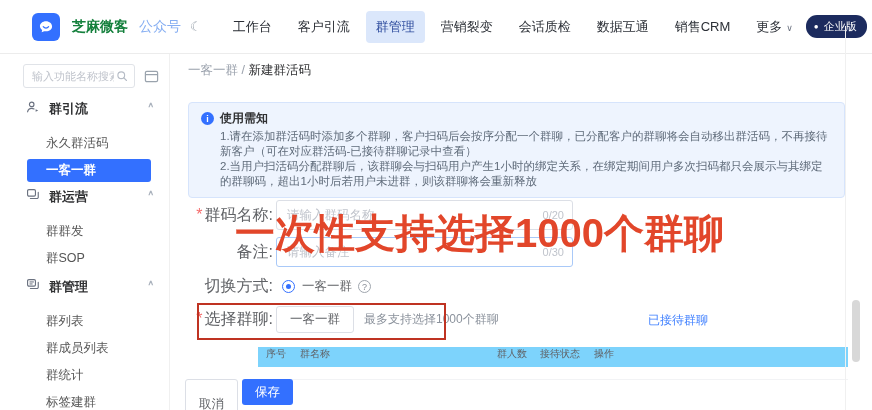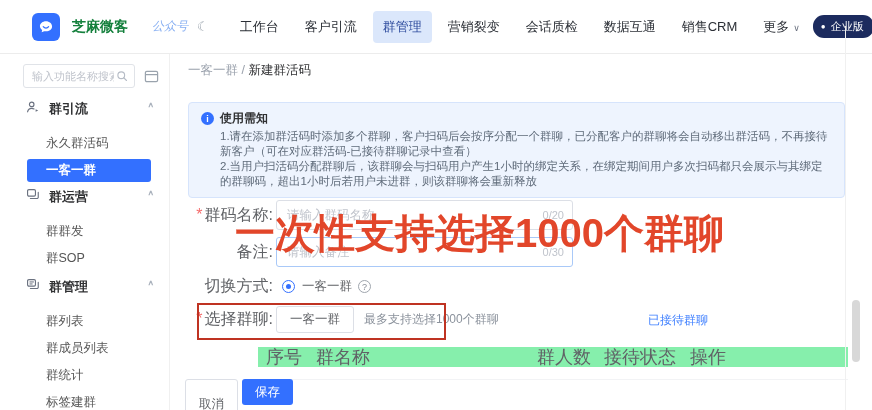--- a/index.html
+++ b/index.html
@@ -3,21 +3,21 @@
 <meta charset="utf-8">
 <style>
   html,body{margin:0;padding:0;}
   body{width:872px;height:410px;position:relative;overflow:hidden;background:#fff;
        font-family:"Liberation Sans",sans-serif;color:#333;}
   
   .navbar{position:absolute;top:0;left:0;right:0;height:54px;border-bottom:1px solid #ececec;
           display:flex;align-items:center;padding-left:32px;box-sizing:border-box;background:#fff;}
   .logo{width:28px;height:28px;border-radius:6px;background:#3370ff;display:flex;align-items:center;justify-content:center;flex:0 0 auto;}
   .brand{font-size:14px;font-weight:bold;color:#15803d;margin-left:12px;white-space:nowrap;}
-  .channel{font-size:12px;color:#86aef2;margin-left:24px;white-space:nowrap;font-style:italic;}
+  .channel{font-size:14px;color:#86aef2;margin-left:11px;white-space:nowrap;}
   .moon{font-size:13px;color:#9aa3ad;margin-left:9px;}
   .nav-divider{width:1px;height:22px;background:#ececec;margin-left:12px;}
   .nav-items{display:flex;align-items:center;margin-left:6px;}
   .nav-item{font-size:13px;color:#2b2f36;padding:7px 10px;margin:0 3px;border-radius:4px;white-space:nowrap;cursor:pointer;}
   .nav-item.active{background:#dbe7fb;color:#2f4d9e;}
   .nav-caret{font-size:9px;color:#6b7280;margin-left:4px;}
   .badge{margin-left:auto;margin-right:62px;background:#1c2b5e;color:#fff;font-size:11px;
          padding:4px 10px 4px 8px;border-radius:11px;display:flex;align-items:center;gap:5px;white-space:nowrap;cursor:pointer;}
   .badge-dot{font-size:8px;line-height:1;}
   
@@ -56,22 +56,22 @@
   .radio-outer{width:13px;height:13px;border:1px solid #3370ff;border-radius:50%;margin-left:9px;
                display:flex;align-items:center;justify-content:center;box-sizing:border-box;cursor:pointer;}
   .radio-inner{width:5px;height:5px;border-radius:50%;background:#3370ff;}
   .radio-label{font-size:12.5px;color:#606266;margin-left:7px;}
   .q-icon{width:13px;height:13px;border:1px solid #a0a6ae;border-radius:50%;color:#878d96;font-size:9px;
           display:flex;align-items:center;justify-content:center;margin-left:6px;box-sizing:border-box;cursor:pointer;}
   .select-btn{margin-left:3px;height:27px;padding:0 13px;border:1px solid #dcdfe6;border-radius:3px;
               background:#fff;font-size:12.5px;color:#606266;cursor:pointer;font-family:inherit;}
   .select-hint{margin-left:10px;font-size:12px;color:#8b929c;}
   .received-link{position:absolute;left:478px;top:258px;font-size:12px;color:#4080ff;cursor:pointer;}
-  .table-head{position:absolute;left:88px;top:293px;width:590px;height:20px;background:#86efac;
-              display:flex;align-items:center;font-size:18px;color:#606266;}
+  .table-head{position:absolute;left:88px;top:293px;width:590px;height:20px;background:#7dd3fc;
+              display:flex;font-size:10px;color:#606266;}
   .th-0{margin-left:8px;}.th-1{margin-left:14px;}.th-2{margin-left:167px;}.th-3{margin-left:13px;}.th-4{margin-left:14px;}
   .table-body{position:absolute;left:88px;top:313px;width:590px;height:12px;border-bottom:1px solid #f2f3f5;}
   .btn-cancel{position:absolute;left:15px;top:325px;height:26px;padding:16px 13px;border:1px solid #dcdfe6;
               border-radius:3px;background:#fff;font-size:12.5px;color:#606266;cursor:pointer;font-family:inherit;}
   .btn-save{position:absolute;left:72px;top:325px;height:26px;padding:0 13px;border:0;border-radius:3px;
             background:#3370ff;color:#fff;font-size:12.5px;cursor:pointer;font-family:inherit;}
   
   .annotation-text{position:absolute;left:235px;top:206px;font-size:40px;font-weight:bold;color:#e2462a;
                    white-space:nowrap;z-index:10;letter-spacing:0;}
   .annotation-rect{position:absolute;left:197px;top:303px;width:245px;height:33px;border:2px solid #bf3322;

